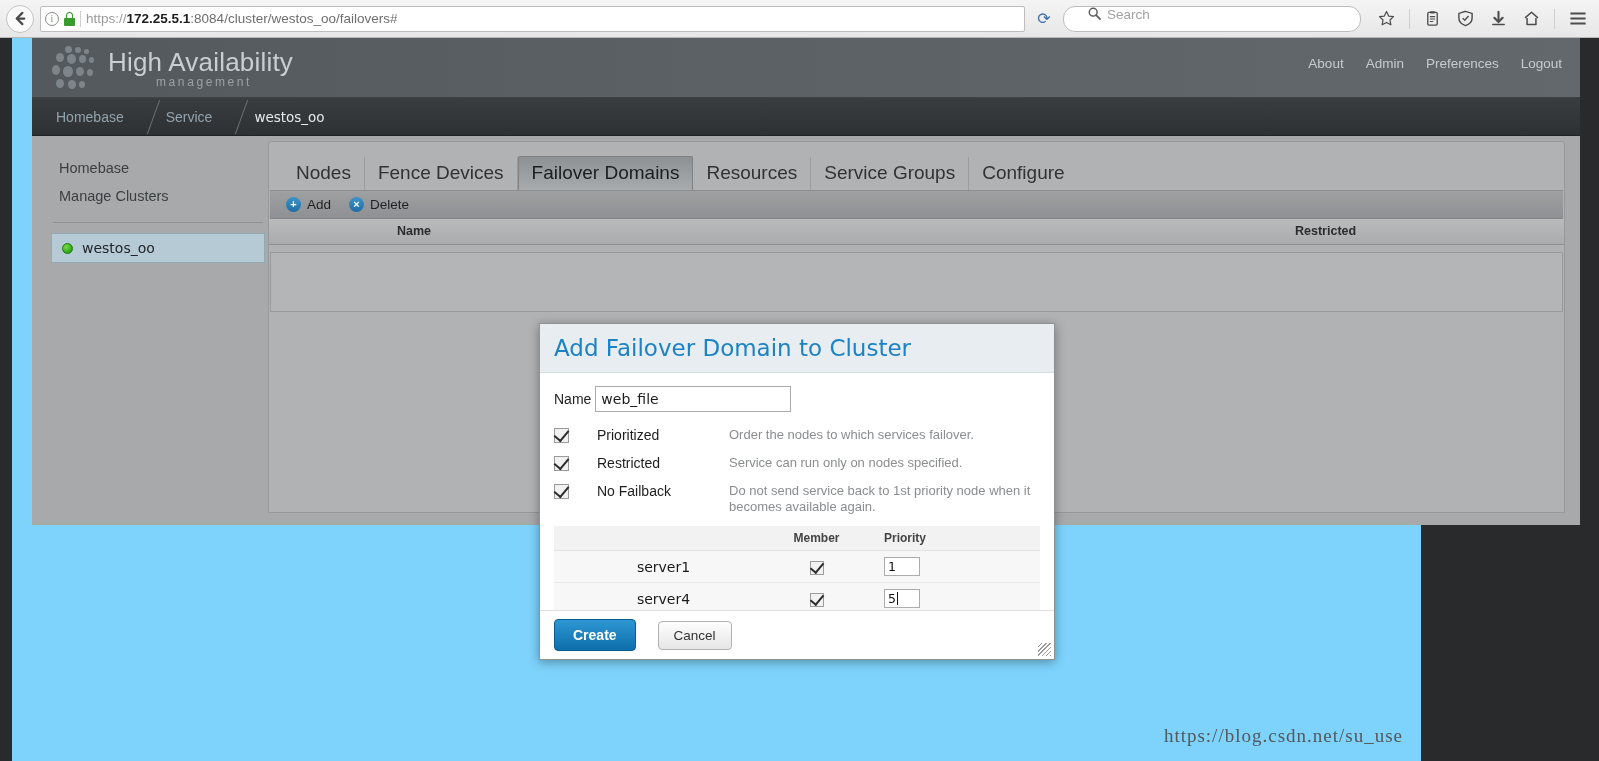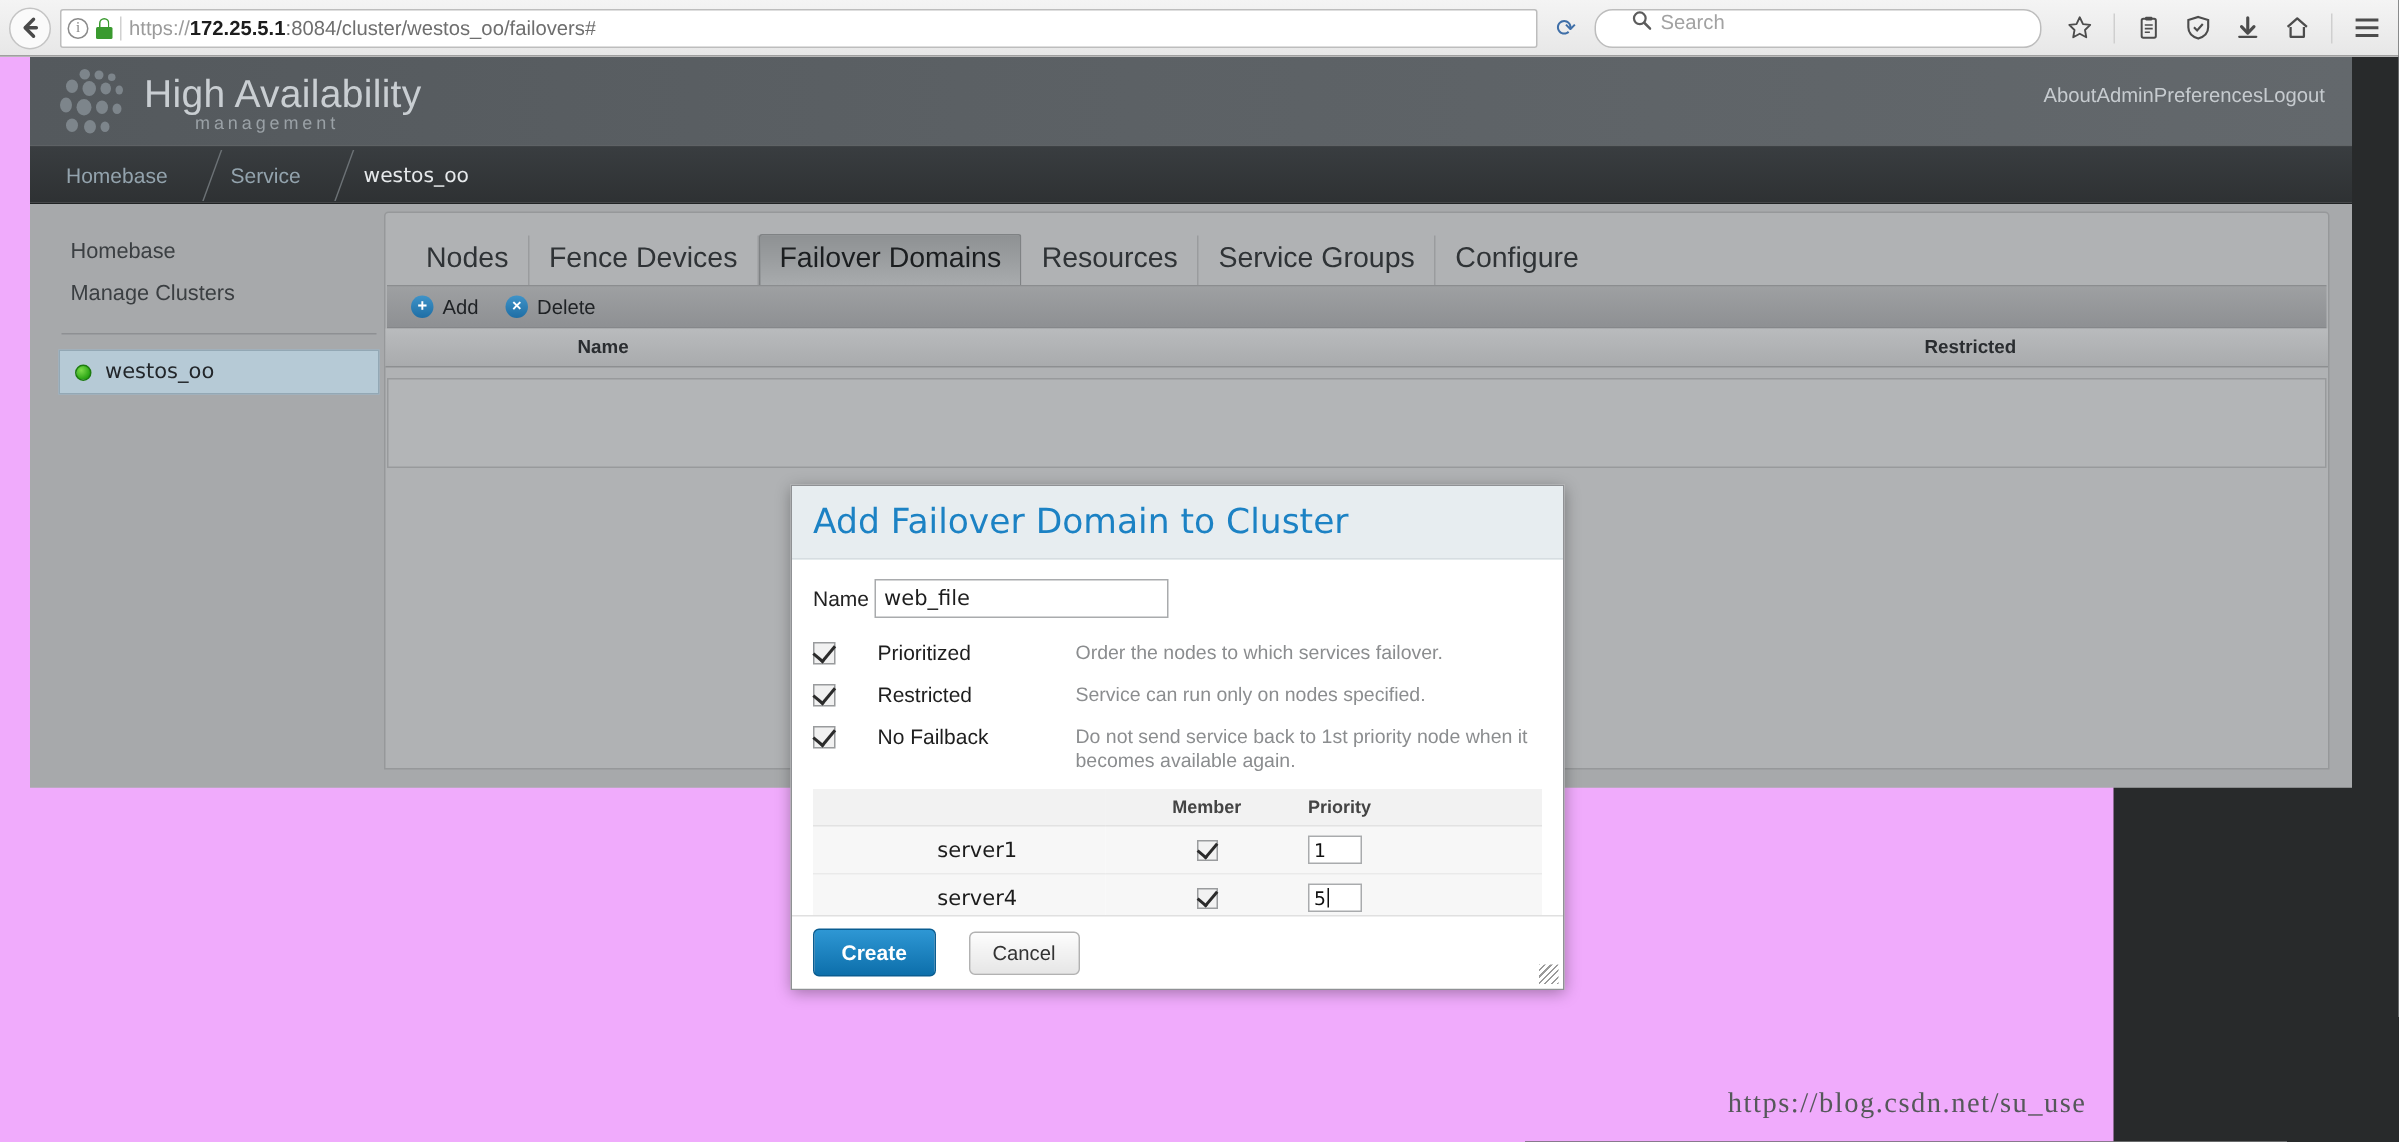--- a/index.html
+++ b/index.html
@@ -44,35 +44,35 @@
     width:298px;height:26px;background:#fff;border:1px solid #bdbdbd;border-radius:12px;
     display:flex;align-items:flex-start;gap:6px;padding:0 24px;
   }
   .search-glyph{color:#5c5c5c;font-size:13px;}
   .search-ph{font-size:13.5px;color:#a2a2a2;}
   .tb-icons{display:flex;align-items:center;gap:2px;padding-left:4px;}
   .tb-btn{width:31px;height:30px;display:flex;align-items:center;justify-content:center;color:#4c4c4c;}
   .tb-div{width:1px;height:20px;background:#cfcfcf;margin:0 5px;}
 
   
-  .page{position:absolute;left:0;top:38px;width:1409px;height:723px;background:#f0abfc;}
+  .page{position:absolute;left:12px;top:38px;width:1409px;height:723px;background:#7dd3fc;}
   .app{position:absolute;left:20px;top:0;width:1548px;height:487px;background:#a7a9ab;}
 
   .app-header{
     height:60px;width:100%;
     background:linear-gradient(90deg,#54595d 0%,#5b6064 40%,#63686c 100%);
     position:relative;
     border-bottom:1px solid #3e4245;
   }
   .logo-dots{position:absolute;left:19px;top:8px;width:52px;height:46px;}
   .logo-dots i{position:absolute;background:#7d858b;border-radius:50%;display:block;}
   .brand{position:absolute;left:76px;top:9px;color:#c8cdd1;}
   .brand .t1{font-size:26px;line-height:30px;letter-spacing:.2px;color:#c9ced2;}
-  .brand .t2{font-size:12px;letter-spacing:2.6px;color:#9aa1a6;margin-left:34px;margin-top:-2px;}
-  .topnav{position:absolute;right:18px;top:18px;display:flex;}
+  .brand .t2{font-size:12px;letter-spacing:2.6px;color:#9aa1a6;margin-left:48px;margin-top:-2px;}
+  .topnav{position:absolute;right:18px;top:18px;display:flex;gap:22px;}
   .topnav a{font-size:13.5px;color:#c6cbcf;text-decoration:none;}
 
   .crumbbar{
     height:38px;width:100%;
     background:linear-gradient(#393d40,#2e3133);
     display:flex;align-items:center;padding-left:14px;
     border-bottom:1px solid #202324;
   }
   .crumb{font-size:14px;color:#93a3ad;padding:0 10px;}
   .crumb.current{color:#e6e9eb;font-family:"DejaVu Sans", sans-serif;font-size:13.5px;}

